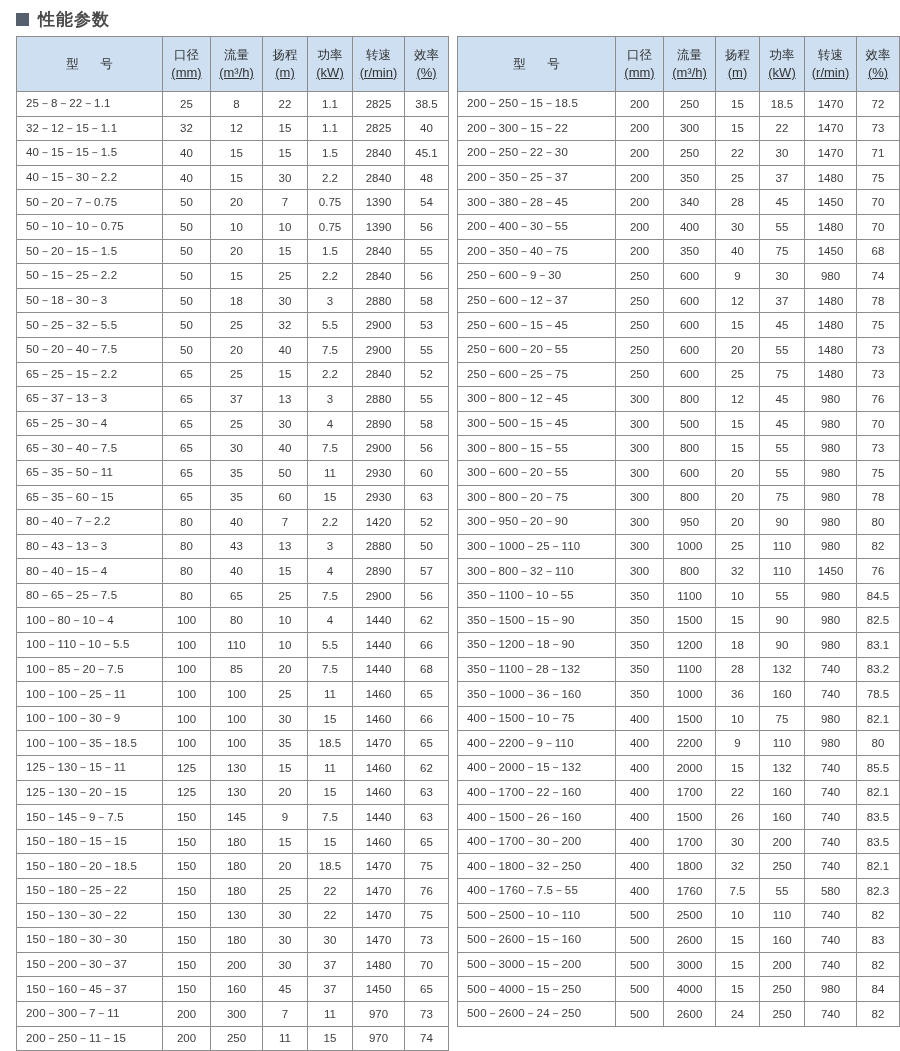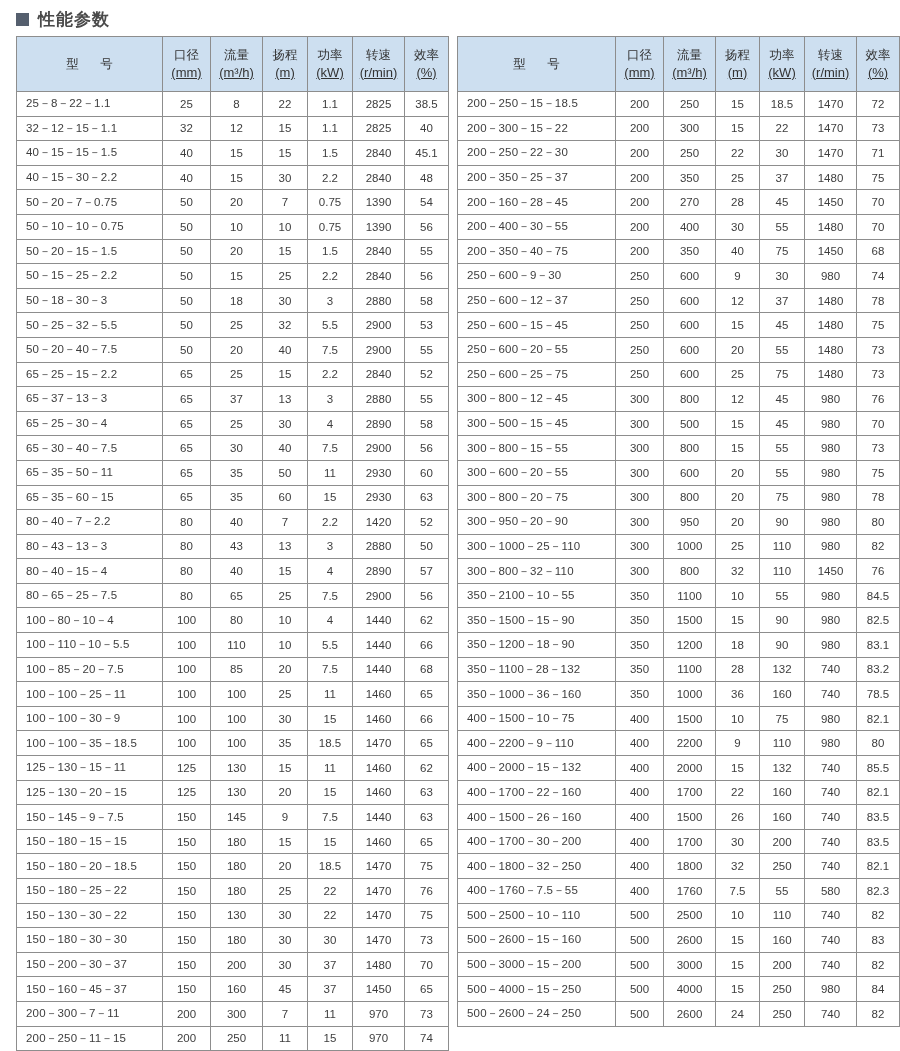--- a/index.html
+++ b/index.html
@@ -601,23 +601,23 @@
           <tr>
             <td class="model">200－350－25－37</td>
             <td>200</td>
             <td>350</td>
             <td>25</td>
             <td>37</td>
             <td>1480</td>
             <td>75</td>
           </tr>
           <tr>
-            <td class="model">200－160－28－45</td>
-            <td>200</td>
-            <td>270</td>
+            <td class="model">300－380－28－45</td>
+            <td>200</td>
+            <td>340</td>
             <td>28</td>
             <td>45</td>
             <td>1450</td>
             <td>70</td>
           </tr>
           <tr>
             <td class="model">200－400－30－55</td>
             <td>200</td>
             <td>400</td>
             <td>30</td>
@@ -745,21 +745,21 @@
           <tr>
             <td class="model">300－800－32－110</td>
             <td>300</td>
             <td>800</td>
             <td>32</td>
             <td>110</td>
             <td>1450</td>
             <td>76</td>
           </tr>
           <tr>
-            <td class="model">350－2100－10－55</td>
+            <td class="model">350－1100－10－55</td>
             <td>350</td>
             <td>1100</td>
             <td>10</td>
             <td>55</td>
             <td>980</td>
             <td>84.5</td>
           </tr>
           <tr>
             <td class="model">350－1500－15－90</td>
             <td>350</td>

